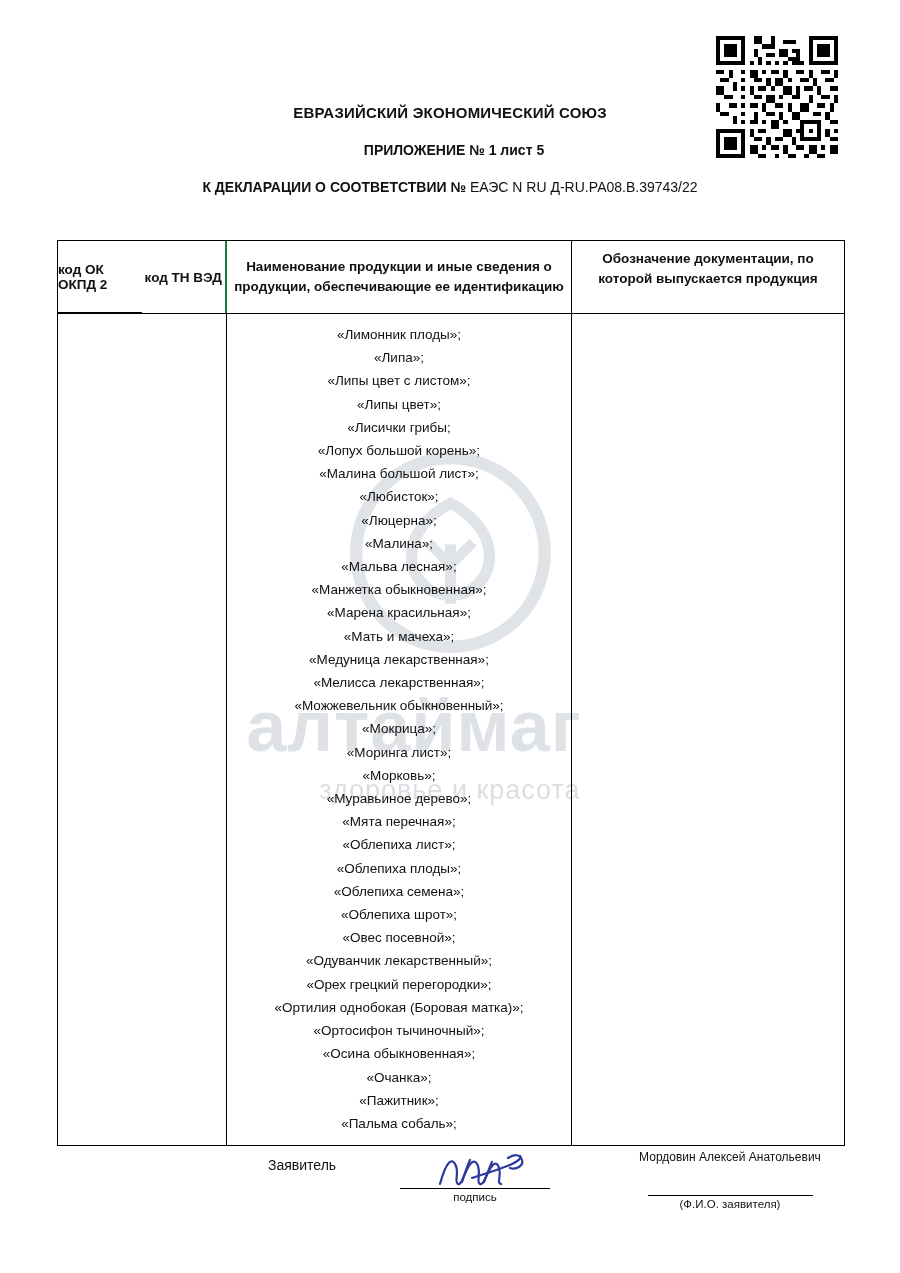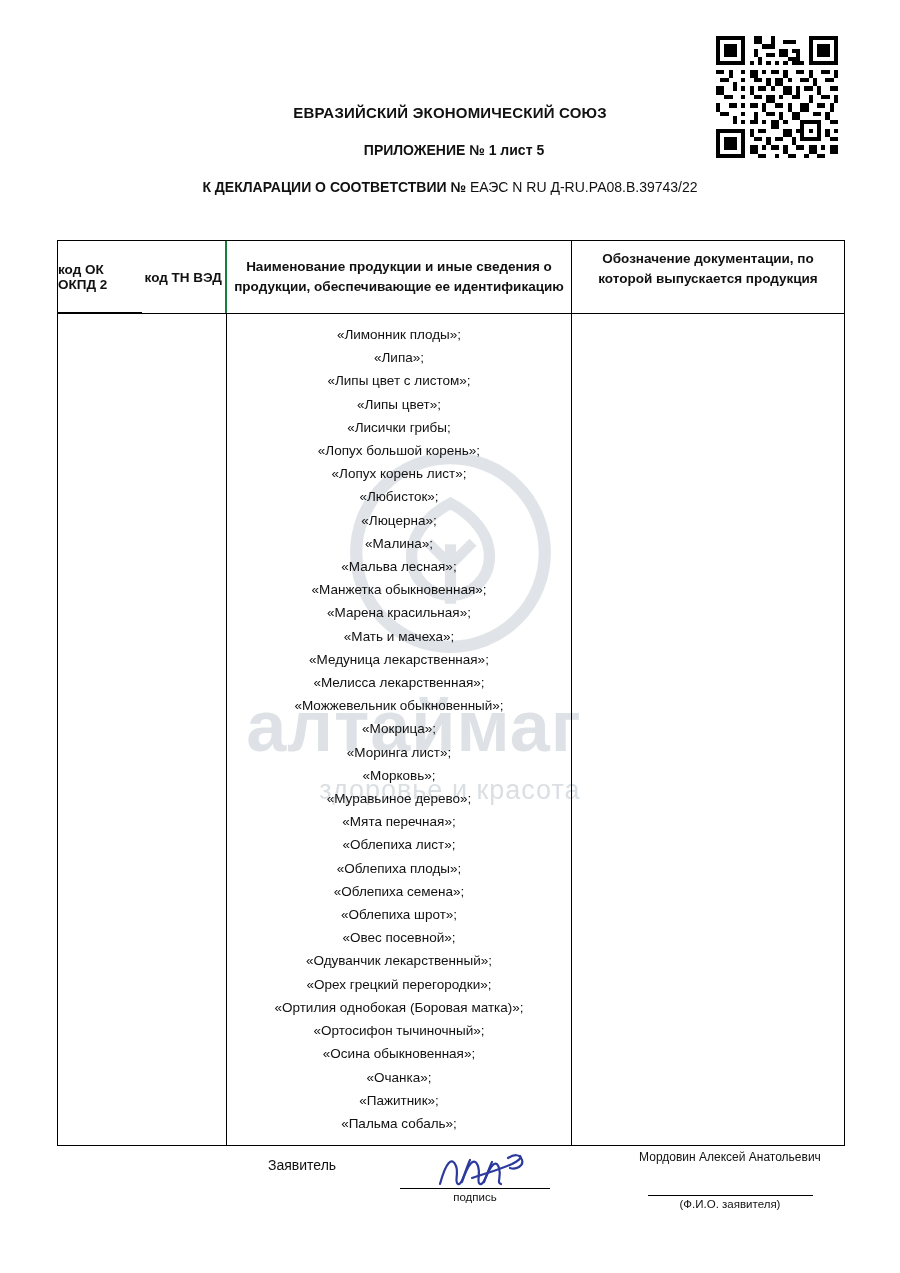--- a/index.html
+++ b/index.html
@@ -433,21 +433,21 @@
     <div class="tbody">
       <div class="td-col1"></div>
       <div class="td-col2">
         <ul class="prod-list">
           <li>«Лимонник плоды»;</li>
           <li>«Липа»;</li>
           <li>«Липы цвет с листом»;</li>
           <li>«Липы цвет»;</li>
           <li>«Лисички грибы;</li>
           <li>«Лопух большой корень»;</li>
-          <li>«Лопух корень лист»;</li>
+          <li>«Малина большой лист»;</li>
           <li>«Любисток»;</li>
           <li>«Люцерна»;</li>
           <li>«Малина»;</li>
           <li>«Мальва лесная»;</li>
           <li>«Манжетка обыкновенная»;</li>
           <li>«Марена красильная»;</li>
           <li>«Мать и мачеха»;</li>
           <li>«Медуница лекарственная»;</li>
           <li>«Мелисса лекарственная»;</li>
           <li>«Можжевельник обыкновенный»;</li>

